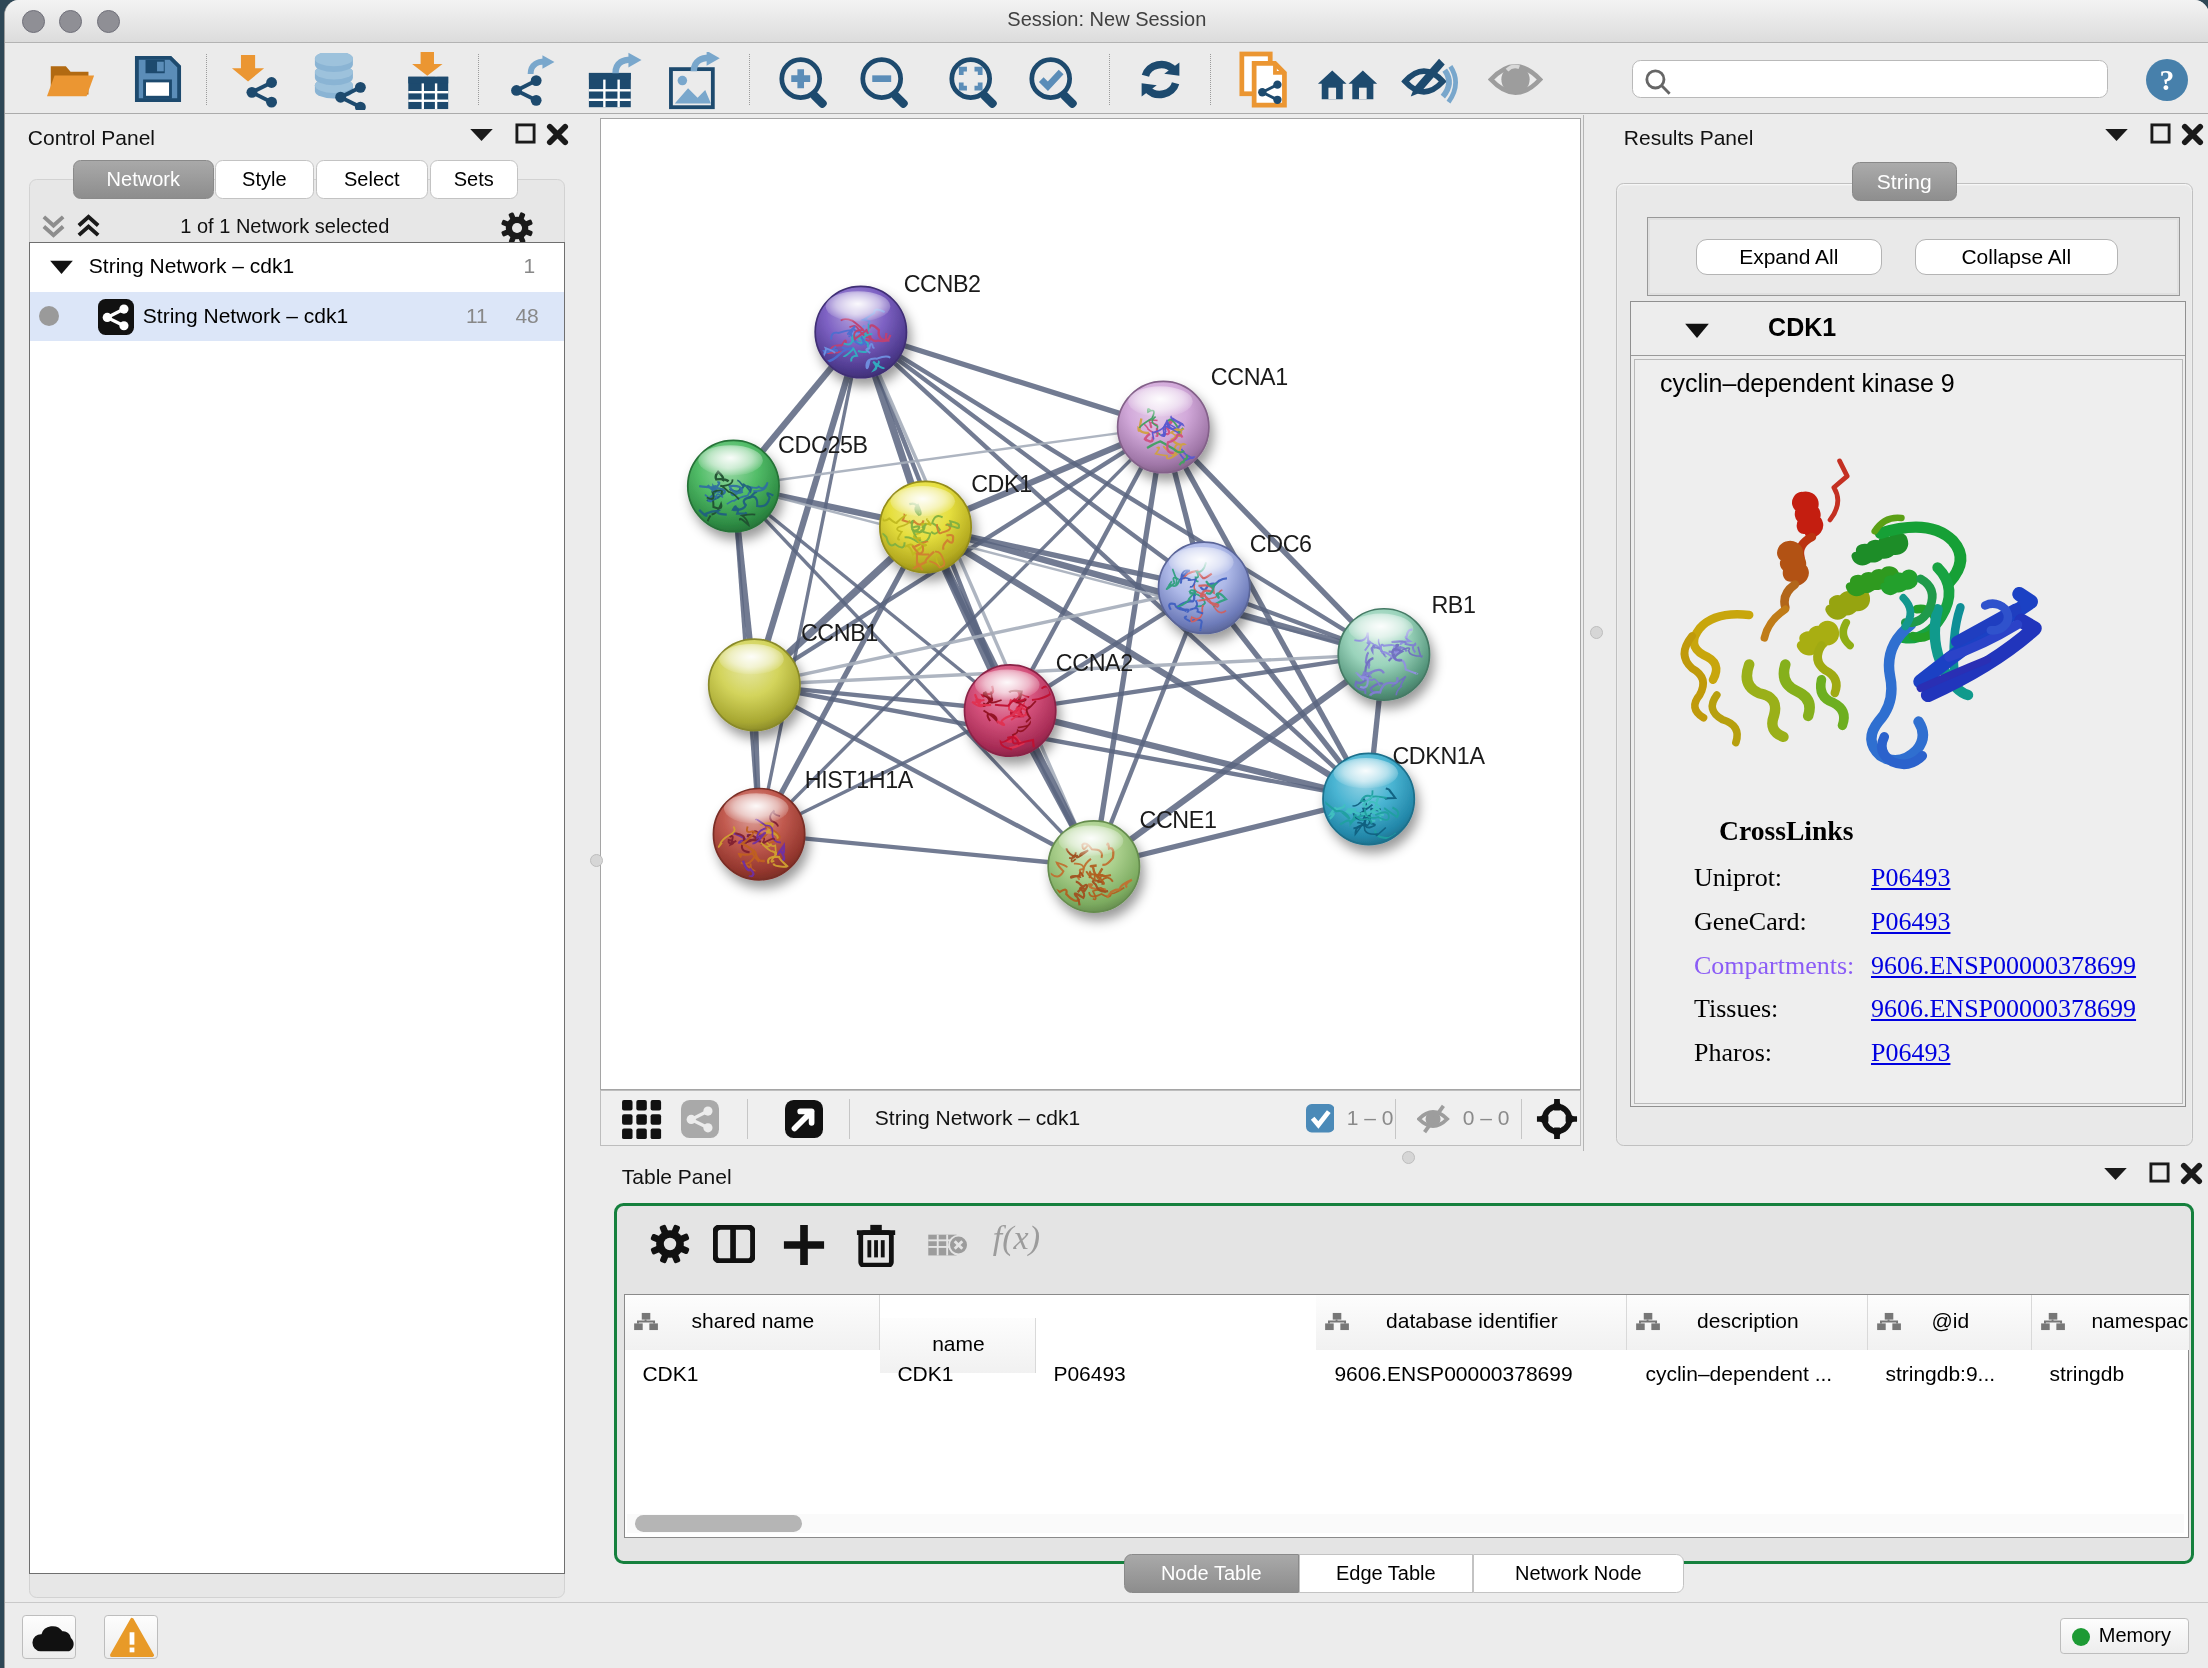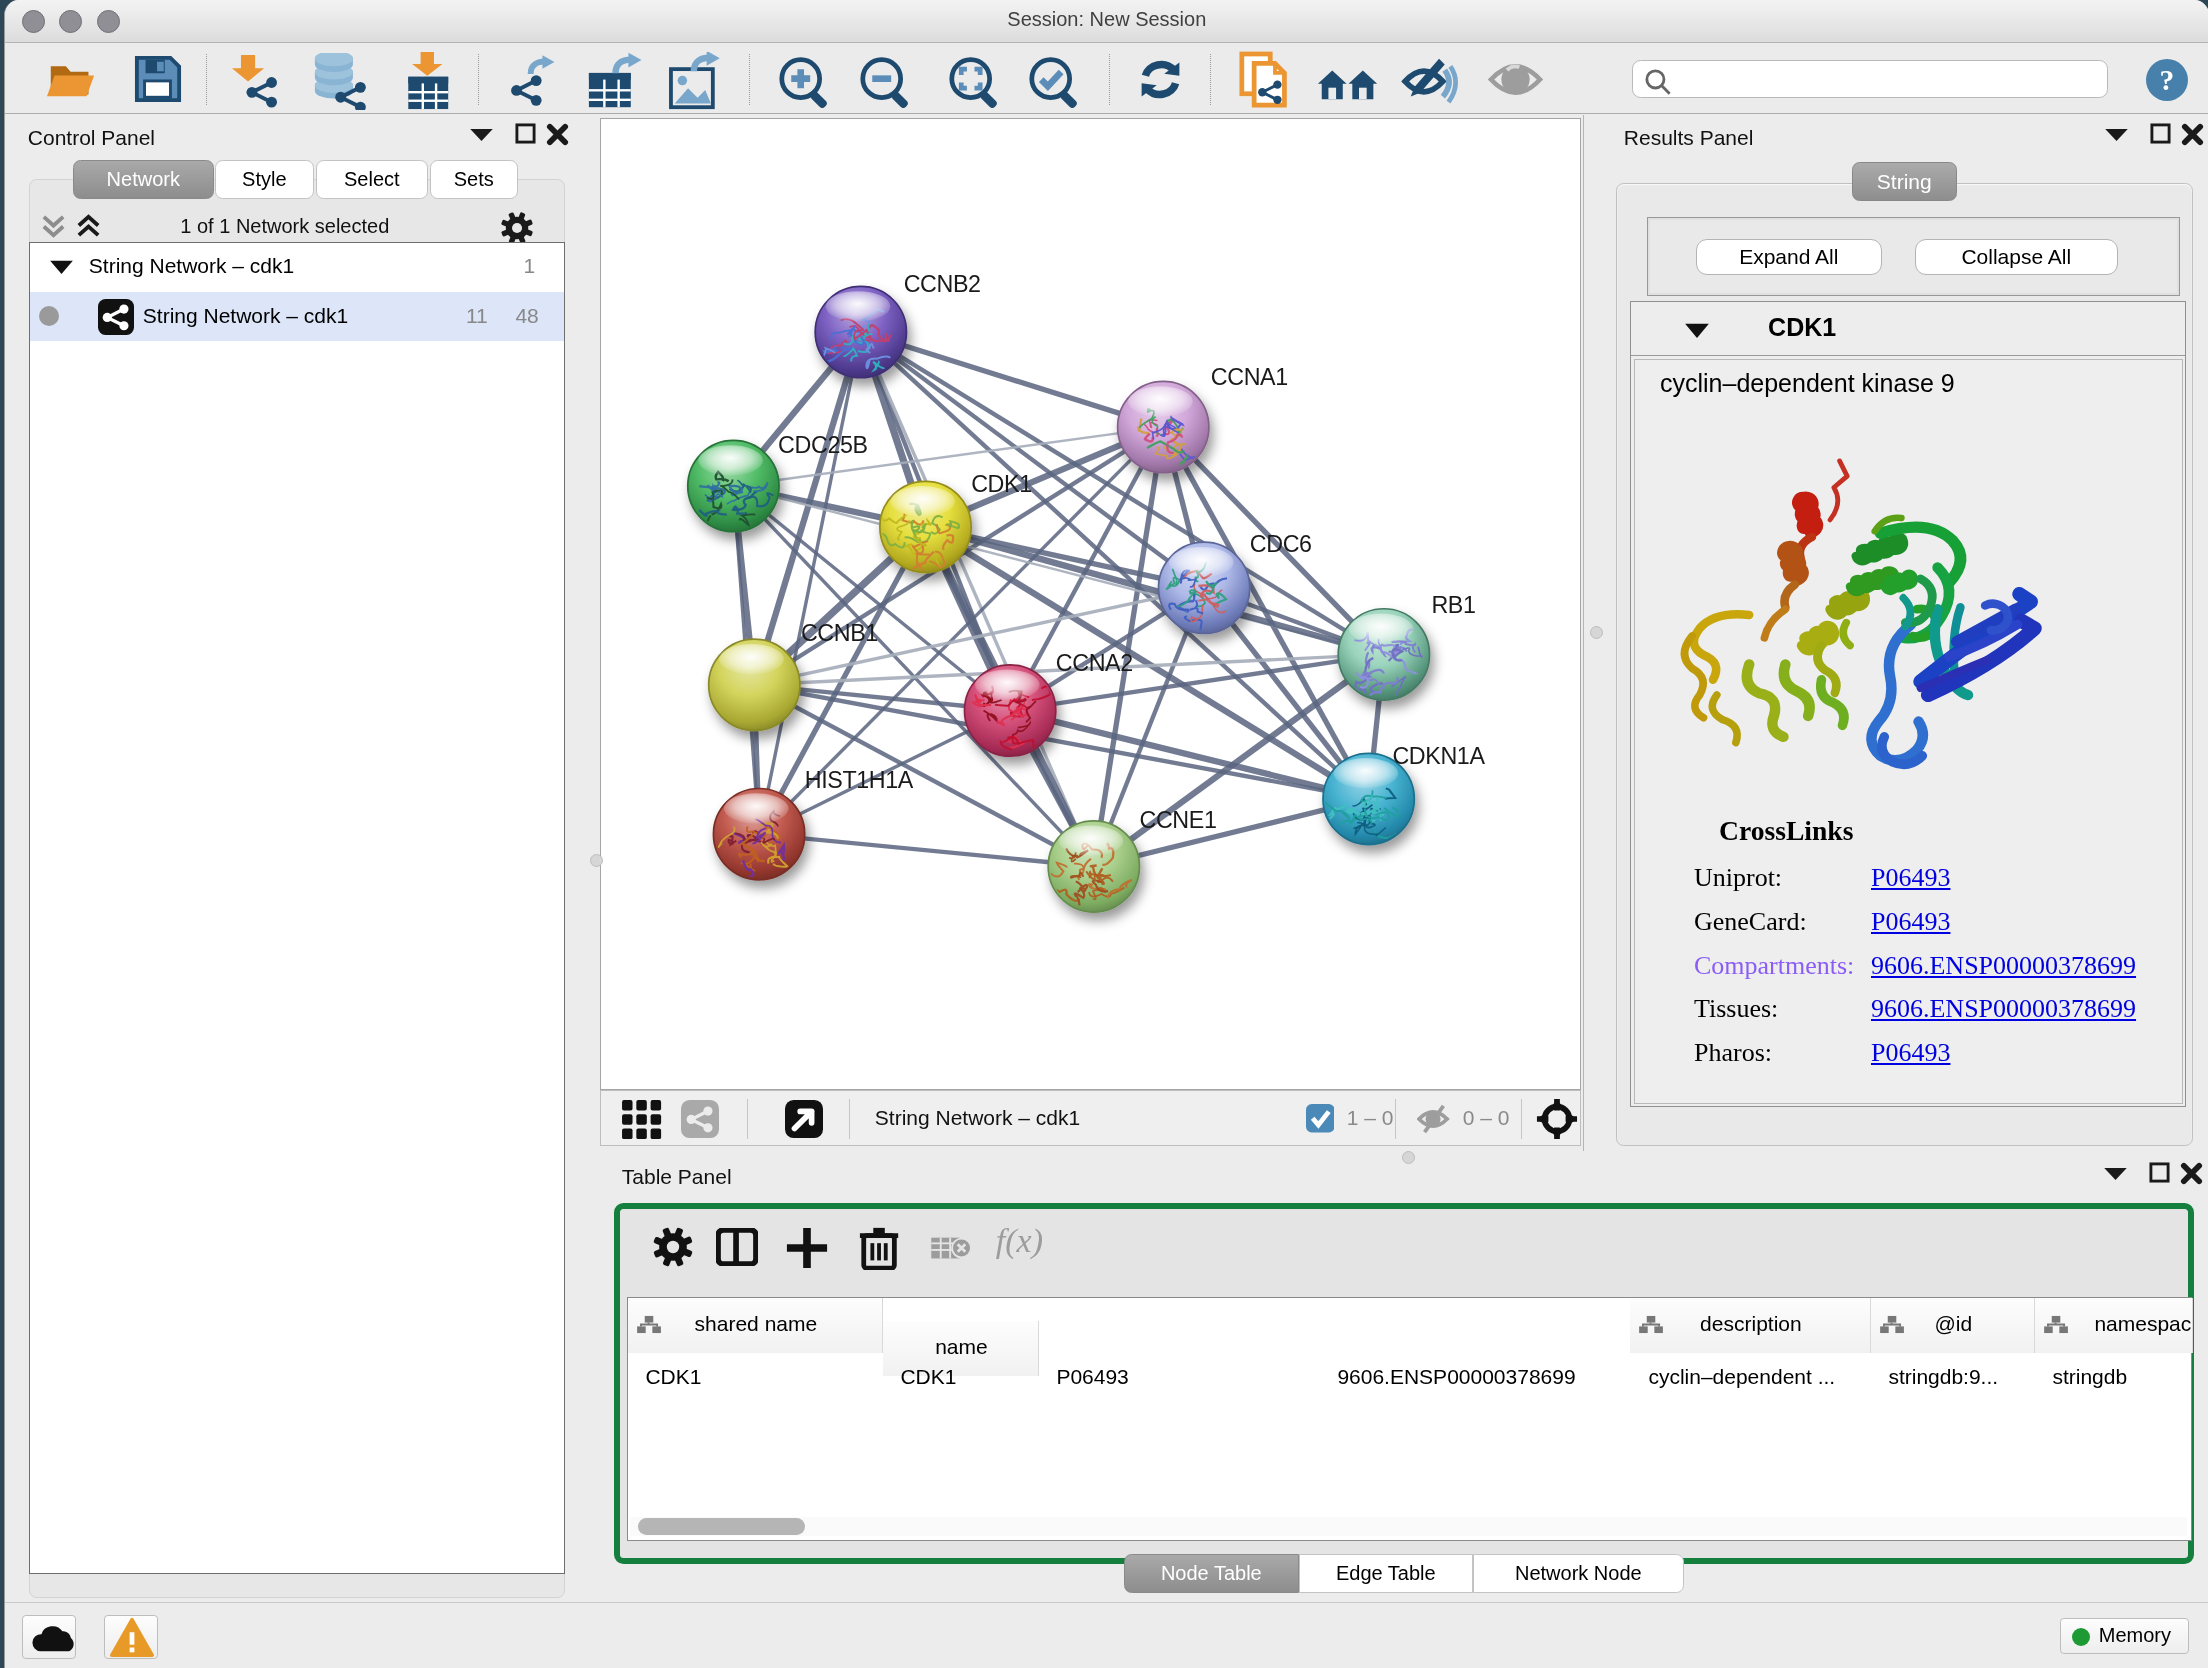--- a/index.html
+++ b/index.html
@@ -60,21 +60,21 @@
   border:1px solid #909090; background:#ededed; }
 #cdkhead { position:absolute; left:0; top:0; width:100%; height:54px;
   border-bottom:1px solid #9a9a9a; }
 #cdkcontent { position:absolute; left:2.9px; top:57px; width:549px; height:745px;
   border:1px solid #b9b9b9; background:#eeeeee; overflow:hidden; }
 .serif { font-family:"Liberation Serif", serif; }
 .xlink { color:#0000e0; text-decoration:underline; }
 
 #tpanel { position:absolute; left:568px; top:1154px; width:1633px; height:450px; background:#ececec; }
 #tcontainer { position:absolute; left:41px; top:49px; width:1580px; height:361px;
-  background:#e4e4e4; border:6px solid #15803d; border-radius:9.5px; }
+  background:#e4e4e4; border:3px solid #15803d; border-radius:9.5px; }
 #ttable { position:absolute; left:7.6px; top:88px; width:1565px; height:244px;
   background:#fff; border:1.9px solid #8a8a8a; }
 .th { position:absolute; top:0; height:55px; border-right:1px solid #d9d9d9;
   background:linear-gradient(#fdfdfd,#f1f1f1); font-size:21px; color:#000; }
 .td { position:absolute; top:57px; height:44px; font-size:21px; color:#000; }
 
 #statusbar { position:absolute; left:0; top:1602px; width:100%; height:67px;
   background:#ececec; border-top:1px solid #c9c9c9; }
 .sbtn { position:absolute; top:12.4px; background:linear-gradient(#fdfdfd,#ededed);
   border:1.9px solid #bdbdbd; border-radius:3.8px; }
@@ -894,20 +894,29 @@
           </div>
           <div class="th" style="left:255px;width:156px;overflow:hidden;margin-top:23px;">
             <div style="position:absolute;left:0;top:14.3px;width:156px;text-align:center;">name</div>
           </div>
           <div class="td" style="left:272px;width:137px;">
             <div style="position:absolute;left:0;top:9.5px;">CDK1</div>
           </div>
           <div class="td" style="left:428px;width:262px;">
             <div style="position:absolute;left:0;top:9.5px;">P06493</div>
           </div>
+          <div class="th" style="left:691px;width:311px;overflow:hidden;">
+            <svg class="abs" style="left:7.6px;top:17px;" width="27" height="19" viewBox="0 0 28 20">
+              <rect x="9" y="1" width="9" height="7" fill="#777"></rect>
+              <rect x="1" y="12" width="9" height="7" fill="#777"></rect>
+              <rect x="17" y="12" width="9" height="7" fill="#777"></rect>
+              <path d="M13,8 L13,11 M5,12 L5,10 L22,10 L22,12" stroke="#777" stroke-width="2" fill="none"></path>
+            </svg>
+            <div style="position:absolute;left:0;top:14.3px;width:311px;text-align:center;">database identifier</div>
+          </div>
           <div class="td" style="left:709px;width:292px;">
             <div style="position:absolute;left:0;top:9.5px;">9606.ENSP00000378699</div>
           </div>
           <div class="th" style="left:1002px;width:241px;overflow:hidden;">
             <svg class="abs" style="left:7.6px;top:17px;" width="27" height="19" viewBox="0 0 28 20">
               <rect x="9" y="1" width="9" height="7" fill="#777"></rect>
               <rect x="1" y="12" width="9" height="7" fill="#777"></rect>
               <rect x="17" y="12" width="9" height="7" fill="#777"></rect>
               <path d="M13,8 L13,11 M5,12 L5,10 L22,10 L22,12" stroke="#777" stroke-width="2" fill="none"></path>
             </svg>

